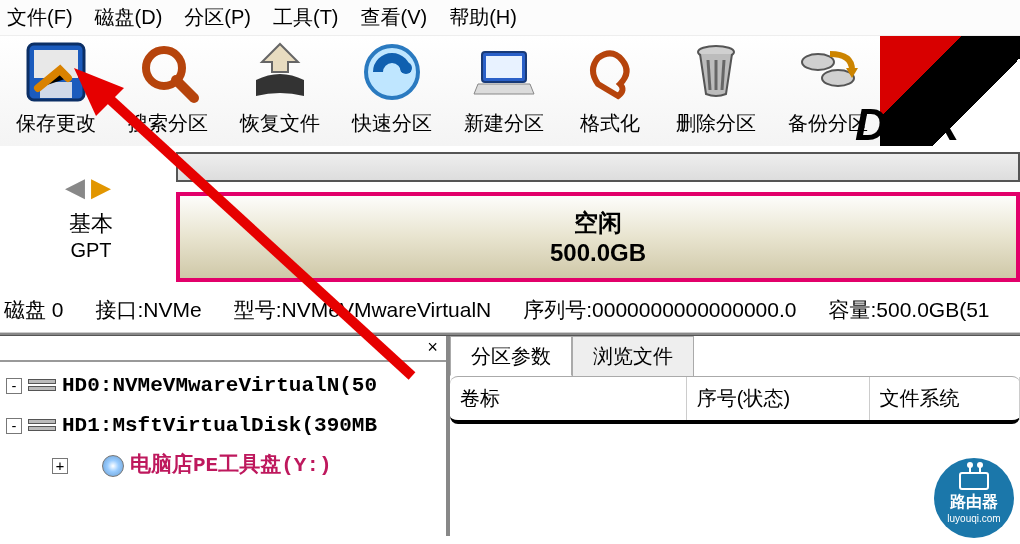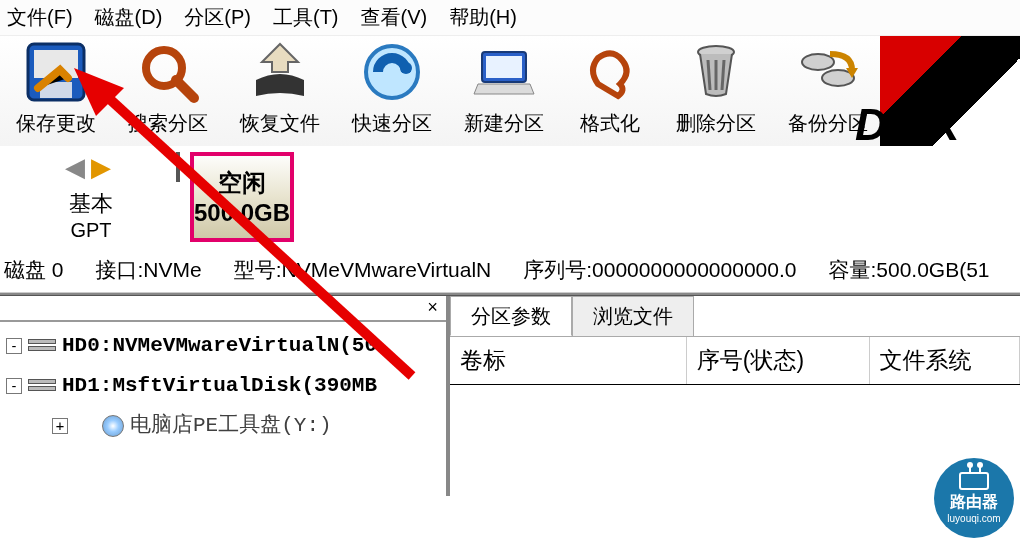--- a/index.html
+++ b/index.html
@@ -14,46 +14,46 @@
   .tool-btn .icon-slot { width: 72px; height: 72px; display: flex; align-items: center; justify-content: center; }
   .tool-btn .lbl { font-size: 20px; margin-top: 2px; font-family: Liberation Serif, serif; }
   .brand { position: absolute; right: -20px; top: 0; bottom: 0; width: 160px; background: linear-gradient(135deg,#d80000 30%,#000 30%,#000 60%,#fff 60%); }
   .brand-text { position: absolute; right: 60px; top: 64px; font-size: 44px; font-weight: bold; font-style: italic; font-family: Arial, sans-serif; }
 
   .disk-area { display: flex; align-items: stretch; padding: 6px 0 6px 6px; }
   .disk-left { width: 170px; display: flex; flex-direction: column; align-items: center; justify-content: center; }
   .nav-arrows { font-size: 26px; letter-spacing: 6px; }
   .dl-line1 { font-size: 22px; margin-top: 6px; }
   .dl-line2 { font-size: 20px; }
-  .disk-bars { flex: 1; display: flex; gap: 10px; }
+  .disk-bars { flex: 1; display: flex; flex-direction: column; gap: 10px; }
   .disk-bar-small { height: 30px; border: 2px solid #555; background: linear-gradient(#eee,#ddd); }
   .selected-bar { height: 90px; border: 4px solid #e2006a; background: linear-gradient(#fdfdfb,#e8e4cf,#cfc8a8); display: flex; flex-direction: column; align-items: center; justify-content: center; font-size: 24px; font-weight: bold; }
 
   .infoline { font-size: 21px; padding: 8px 4px; display: flex; white-space: nowrap; overflow: hidden; }
   .infoline span + span { margin-left: 32px; }
   .separator { height: 4px; background: #888; border-top: 1px solid #ccc; border-bottom: 1px solid #555; }
 
   .lower { display: flex; height: 200px; }
   .tree-pane { width: 450px; border-right: 4px solid #888; font-family: "Courier New", "SimSun", monospace; }
   .tree-title { display: flex; justify-content: flex-end; padding: 2px 8px; border-bottom: 2px solid #999; font-size: 18px; }
   .close-x { cursor: pointer; }
   .tree-body { padding: 4px 6px; font-size: 21px; line-height: 1.9; }
   .tree-row { display: flex; align-items: center; white-space: nowrap; }
   .exp { display: inline-block; width: 16px; height: 16px; border: 1px solid #777; line-height: 14px; font-size: 14px; text-align: center; margin-right: 6px; font-family: monospace; }
   .hdd-icon { display: inline-flex; flex-direction: column; width: 28px; margin-right: 6px; }
   .hdd-icon div { height: 5px; border: 1px solid #555; margin-bottom: 2px; background: #bbb; }
-  .tree-pe { color: #404040; font-weight: normal; }
+  .tree-pe { color: #be185d; font-weight: bold; }
   .indent { display: inline-block; width: 46px; }
   .indent2 { display: inline-block; width: 28px; }
 
   .right-pane { flex: 1; display: flex; flex-direction: column; }
   .tabs { display: flex; height: 40px; align-items: stretch; font-size: 20px; }
   .tab { padding: 16px 20px; border: 1px solid #aaa; border-bottom: none; background: #eee; cursor: pointer; display:flex; align-items:center; }
   .tab.active { background: #fff; font-weight: normal; border-bottom: 1px solid #fff; }
-  .col-headers { display: flex; font-size: 23px; border-top: 1px solid #aaa; border-bottom: 1px solid #000000; }
+  .col-headers { display: flex; font-size: 20px; border-top: 1px solid #aaa; border-bottom: 4px solid #000000; border-radius: 8px; }
   .col { padding: 8px 10px; border-right: 1px solid #ccc; }
   .c1 { flex: 2; } .c2 { flex: 1.5; } .c3 { flex: 1.2; }
 
   .pe-disc { width: 22px; height: 22px; border-radius: 50%; background: radial-gradient(#fff,#9cf 40%,#69c); border: 1px solid #777; margin-right: 6px; }
 
   .arrow-annotation { position: absolute; left: 72px; top: 66px; width: 400px; height: 320px; pointer-events: none; z-index: 50; }
   .arrow-annotation svg { overflow: visible; }
 
   .watermark { position: absolute; right: 6px; bottom: 6px; width: 80px; height: 80px; border-radius: 50%; background: #0369a1; display: flex; flex-direction: column; align-items: center; justify-content: center; color: #fff; font-family: Arial; opacity: .9; }
   .watermark .wm1 { font-size: 16px; font-weight: bold; }

